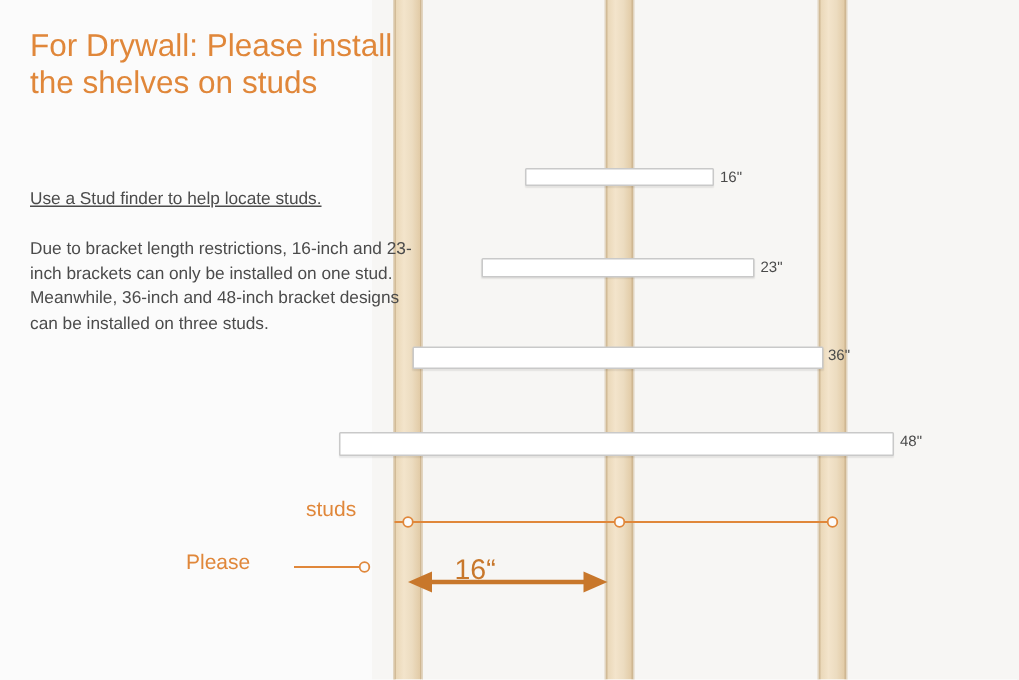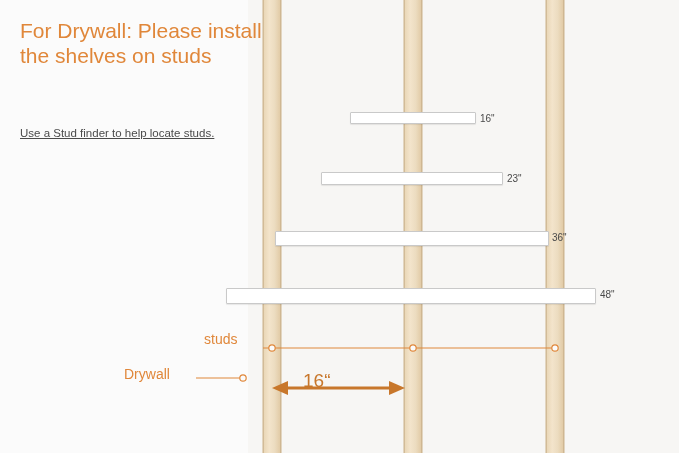--- a/index.html
+++ b/index.html
@@ -114,34 +114,35 @@
 
   <div class="shelf" style="left:275px; top:231px; width:272px; height:13px;"></div>
   <div class="shelf-label" style="left:552px; top:233px;">36"</div>
 
   <div class="shelf" style="left:226px; top:288px; width:368px; height:14px;"></div>
   <div class="shelf-label" style="left:600px; top:290px;">48"</div>
 
   <div class="headline">For Drywall:
 Please install the shelves on studs</div>
   <div class="body-text" id="para1">Use a Stud finder to help locate studs.</div>
+  <div class="body-text" id="para2">Due to bracket length restrictions, 16-inch and 23-inch brackets can only be installed on one stud. Meanwhile, 36-inch and 48-inch bracket designs can be installed on three studs.</div>
 
   <svg class="overlay" viewBox="0 0 679 453">
 
     <line x1="263" y1="348" x2="555" y2="348" stroke="#e0873a" stroke-width="1.2"></line>
     <circle cx="272" cy="348" r="3.2" fill="#fbfbfb" stroke="#e0873a" stroke-width="1.2"></circle>
     <circle cx="413" cy="348" r="3.2" fill="#fbfbfb" stroke="#e0873a" stroke-width="1.2"></circle>
     <circle cx="555" cy="348" r="3.2" fill="#fbfbfb" stroke="#e0873a" stroke-width="1.2"></circle>
 
     <line x1="196" y1="378" x2="240" y2="378" stroke="#e0873a" stroke-width="1.2"></line>
     <circle cx="243" cy="378" r="3.2" fill="#fbfbfb" stroke="#e0873a" stroke-width="1.2"></circle>
 
     <line x1="284" y1="388" x2="393" y2="388" stroke="#c8772b" stroke-width="3"></line>
     <polygon points="272,388 288,381 288,395" fill="#c8772b"></polygon>
     <polygon points="405,388 389,381 389,395" fill="#c8772b"></polygon>
     <line x1="272" y1="352" x2="272" y2="400" stroke="#c8772b" stroke-width="1" opacity="0"></line>
   </svg>
 
   <div class="anno-label" style="left:204px; top:331px;">studs</div>
-  <div class="anno-label" style="left:124px; top:366px;">Drywall</div>
+  <div class="anno-label" style="left:124px; top:366px;">Please</div>
   <div class="dim-label" style="left:303px; top:358px;">16“</div>
 
 </div>
 
 </body></html>

